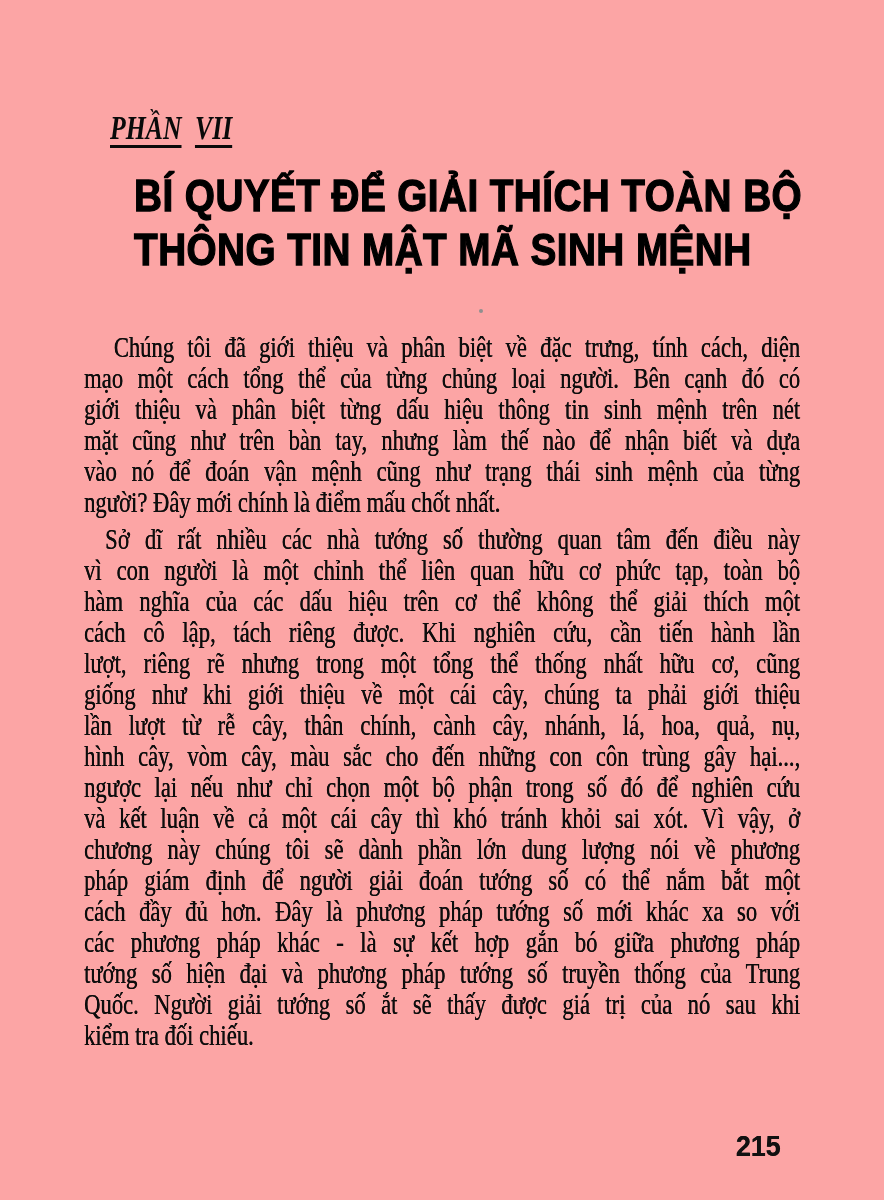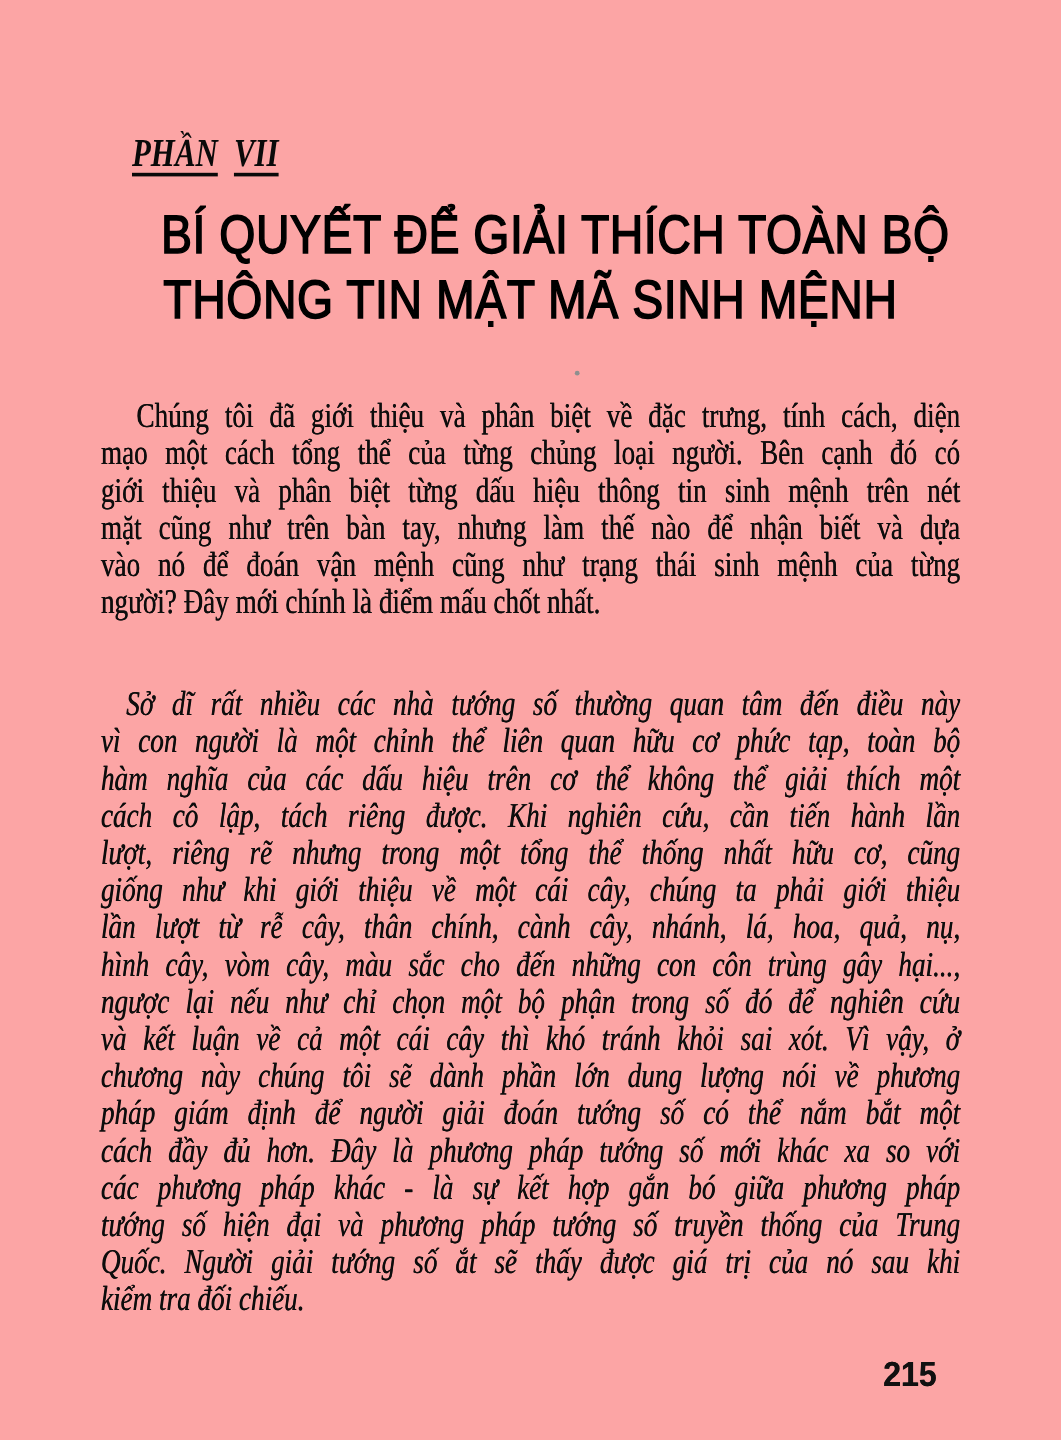--- a/index.html
+++ b/index.html
@@ -38,21 +38,21 @@
   
   .title {
     position: absolute;
     left: 84px;
     top: 169px;
     width: 716px;
     margin: 0;
     text-align: center;
     color: #000000;
     font-family: "Liberation Sans", "DejaVu Sans", sans-serif;
-    font-weight: 400;
+    font-weight: 700;
   }
   .title-line {
     font-size: 45px;
     line-height: 54px;
     letter-spacing: 0.5px;
     white-space: nowrap;
     transform: scaleX(0.86);
     transform-origin: 50% 50%;
     -webkit-text-stroke: 1.3px #000000;
   }
@@ -68,21 +68,21 @@
     background: #8f8f8f;
   }
 
   
   .para {
     position: absolute;
     left: 84px;
     width: 716px;
   }
   .para-1 { top: 332px; }
-  .para-2 { top: 572px; font-style: italic; }
+  .para-2 { top: 524px; }
   .bl {
     width: 918px;               
     transform: scaleX(0.78);
     transform-origin: 0 50%;
     font-size: 29px;
     line-height: 31px;
     color: #0d0d0d;
     text-align: justify;
     text-align-last: justify;
     white-space: normal;

